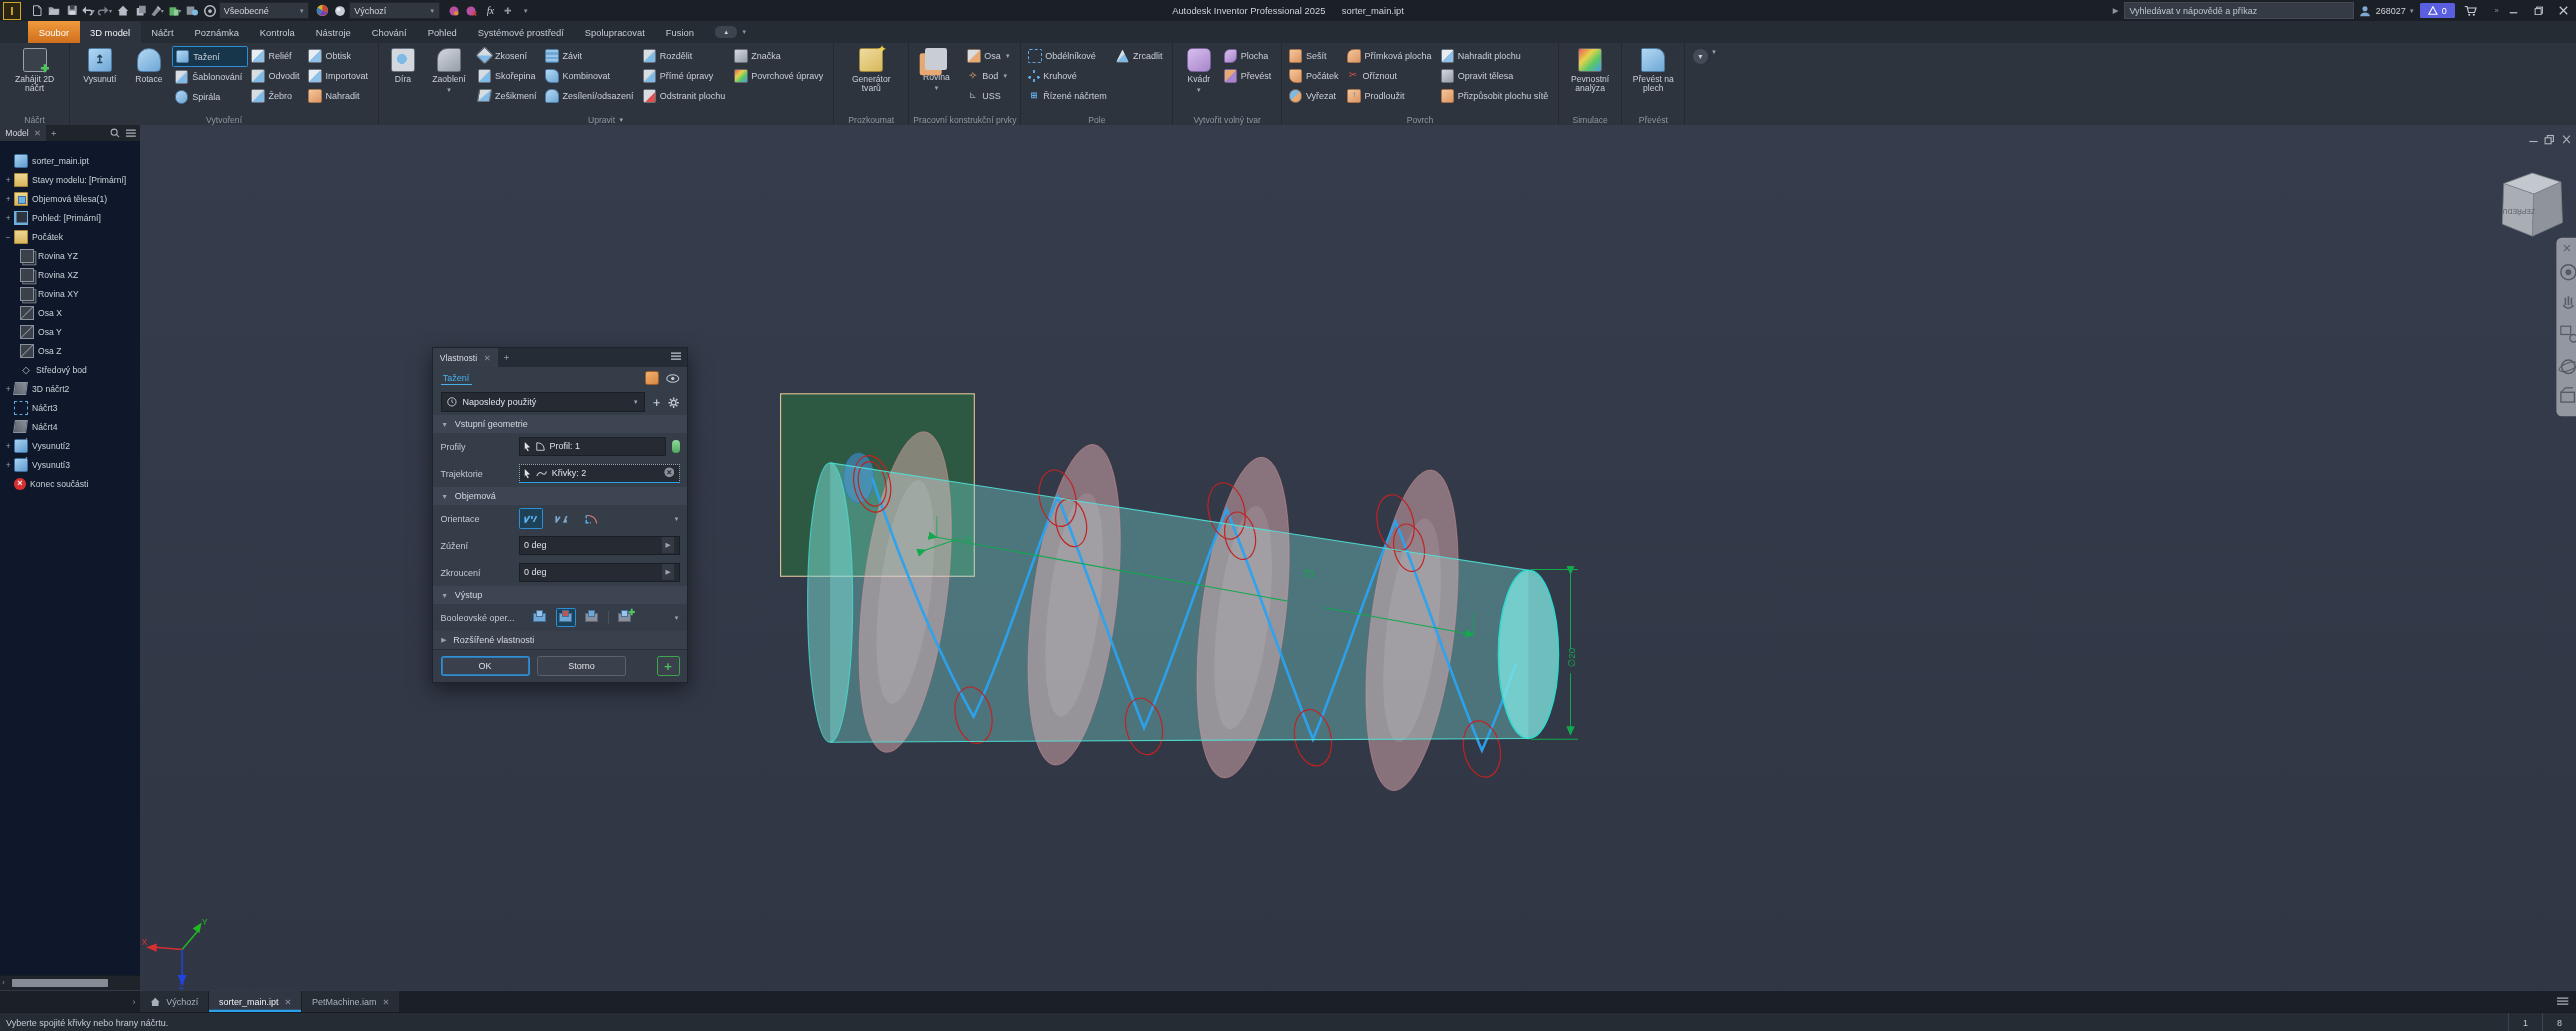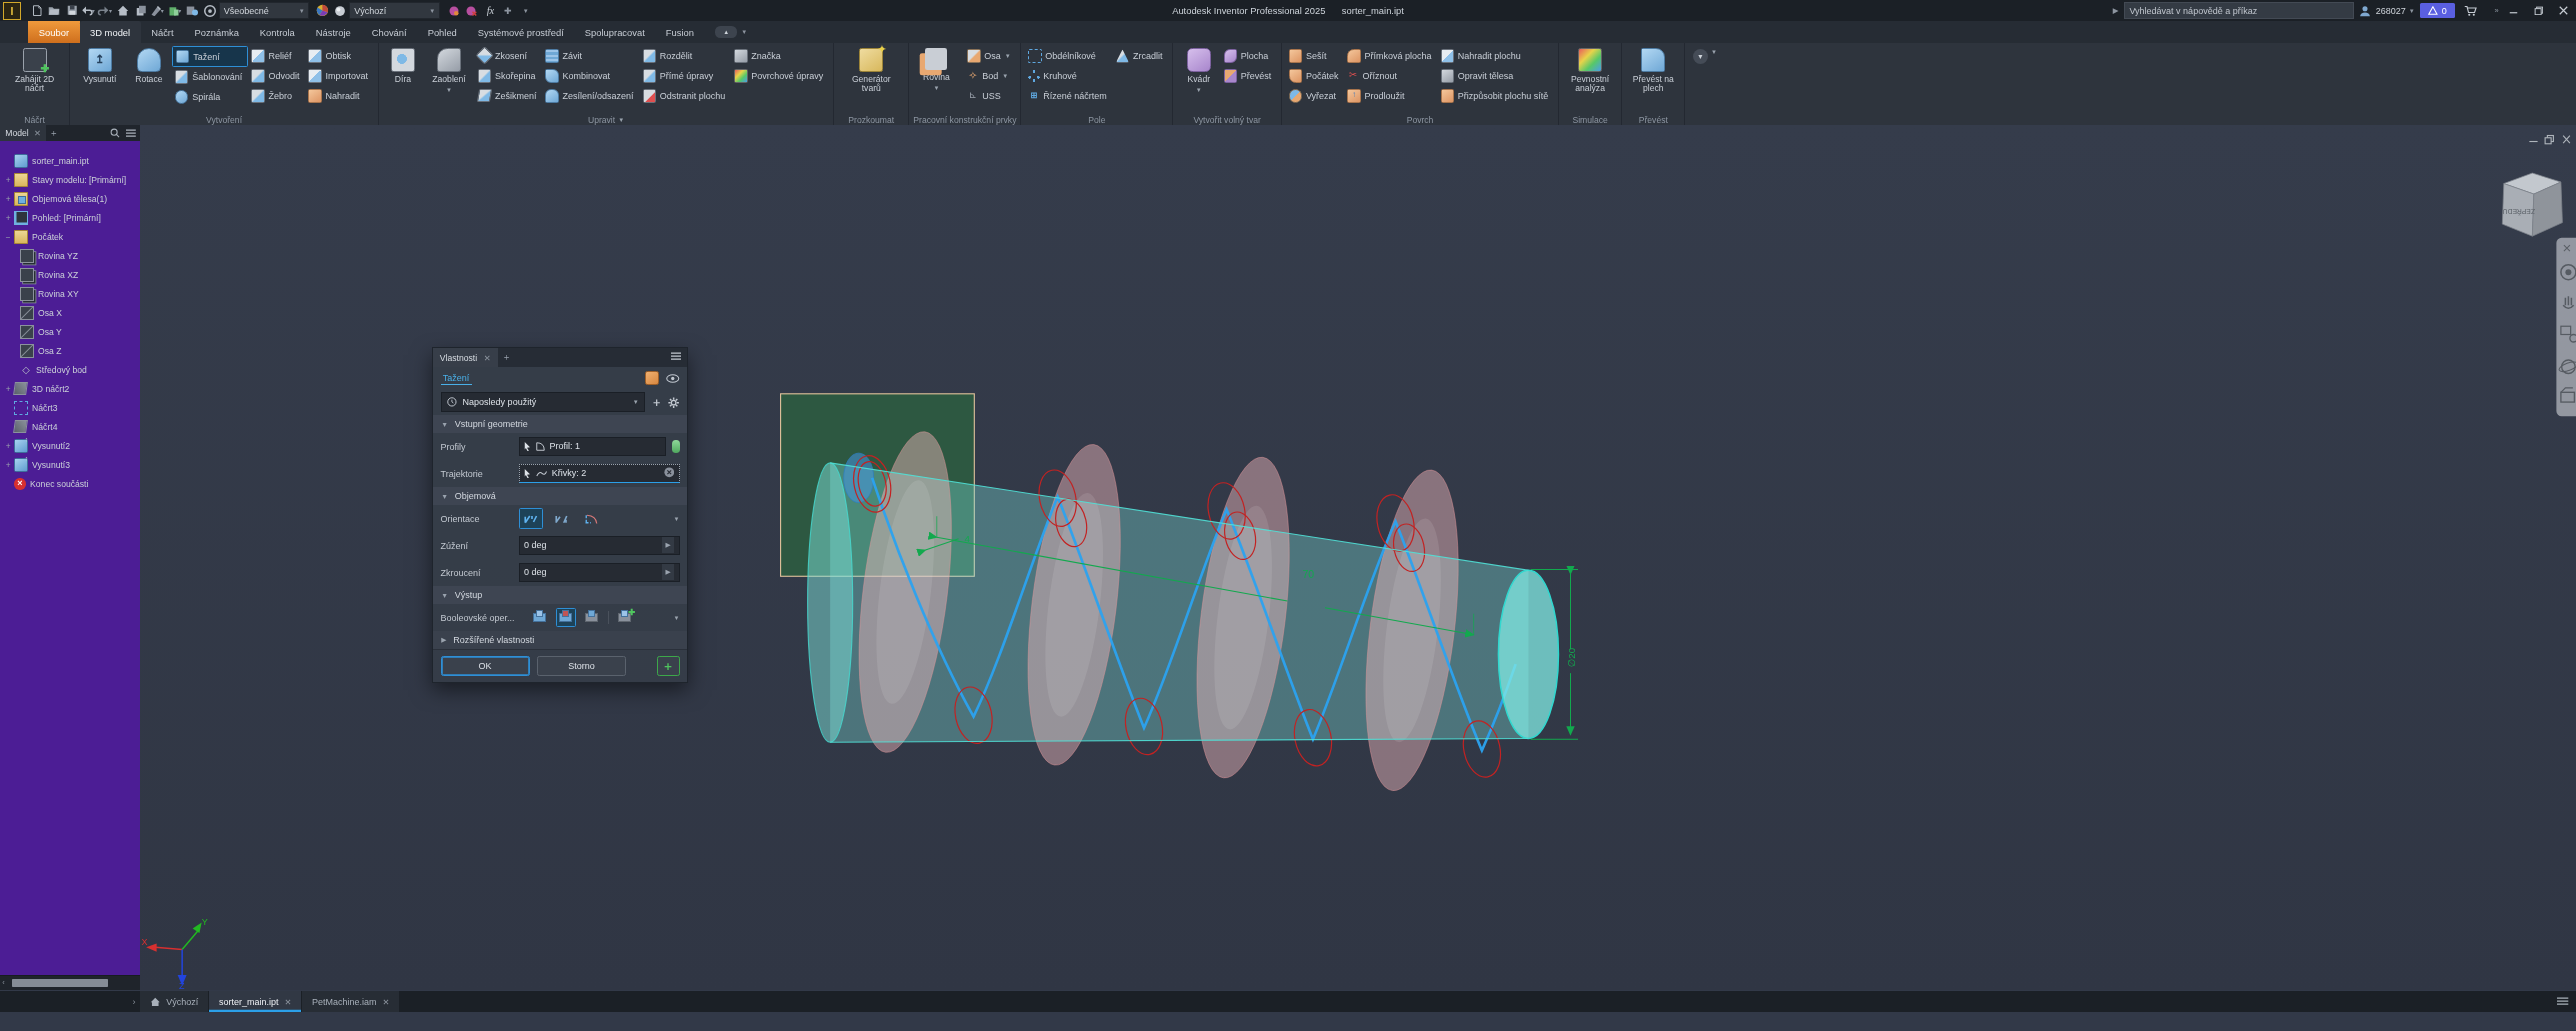--- a/index.html
+++ b/index.html
@@ -54,21 +54,21 @@
   .co {background:linear-gradient(145deg,#f4c79c,#dd9564);border:0.8px solid #a8744c;}
   .cpu{background:linear-gradient(145deg,#d6bfec,#a886cc);border:0.8px solid #7d62a0;}
   .crb{background:linear-gradient(135deg,#e85c5c,#e8d34a 35%,#57c868 65%,#4a9ee8);border:0.8px solid #666;}
   .cgb{background:linear-gradient(135deg,#d8dde2 45%,#7fb9e6 55%);border:0.8px solid #6b727c;}
   .cog{background:linear-gradient(135deg,#d8dde2 45%,#e8a871 55%);border:0.8px solid #8a7258;}
   .cgr{background:linear-gradient(135deg,#d8dde2 55%,#e05050 60%);border:0.8px solid #6b727c;}
   .cbl{background:linear-gradient(135deg,#e8edf2 50%,#8fc0e8 50%);border:0.8px solid #6b727c;}
   .arrow-glyph{position:absolute;inset:0;display:flex;align-items:center;justify-content:center;
                color:#26415c;font-size:11.3px;font-weight:bold;}
   
-  #browser{position:absolute;left:0;top:125px;width:140px;height:865px;background:#4c1d95;
+  #browser{position:absolute;left:0;top:125px;width:140px;height:865px;background:#0f172a;
            border-right:0.8px solid #171c22;display:flex;flex-direction:column;}
   .bheader{height:16px;background:#20252c;display:flex;align-items:center;flex:none;}
   .btab{background:#2e343d;height:16px;display:flex;align-items:center;padding:0 5.3px;gap:5.3px;
         color:#d6dbe1;font-size:8.6px;}
   .bplus{width:15px;text-align:center;color:#9aa3ae;}
   .bh-right{margin-left:auto;display:flex;align-items:center;gap:6px;padding-right:4.5px;color:#aab2bb;}
   #tree{padding-top:10.5px;overflow:hidden;}
   .trow{height:19px;display:flex;align-items:center;font-size:8.6px;color:#ccd2d9;padding-left:3px;}
   .trow.d1{padding-left:19.5px;}
   .texp{width:10.5px;text-align:center;color:#9aa3ae;flex:none;font-size:8.3px;}
@@ -1024,15 +1024,22 @@
       <span>PetMachine.iam</span>
       <span class="tclose">✕</span>
     </div>
     <div class="tabmenu">
       <svg width="11.3" height="8.3" viewBox="0 0 15 11">
           <path d="M0 1.5h15M0 5.5h15M0 9.5h15" stroke="#aab2bb" stroke-width="1.7"></path>
         </svg>
     </div>
   </div>
 
+  <div id="statusbar">
+    <span class="smsg">Vyberte spojité křivky nebo hrany náčrtu.</span>
+    <div class="scells">
+      <div class="scell">1</div>
+      <div class="scell">8</div>
+    </div>
+  </div>
 
 </div>
 
 
 </body></html>

